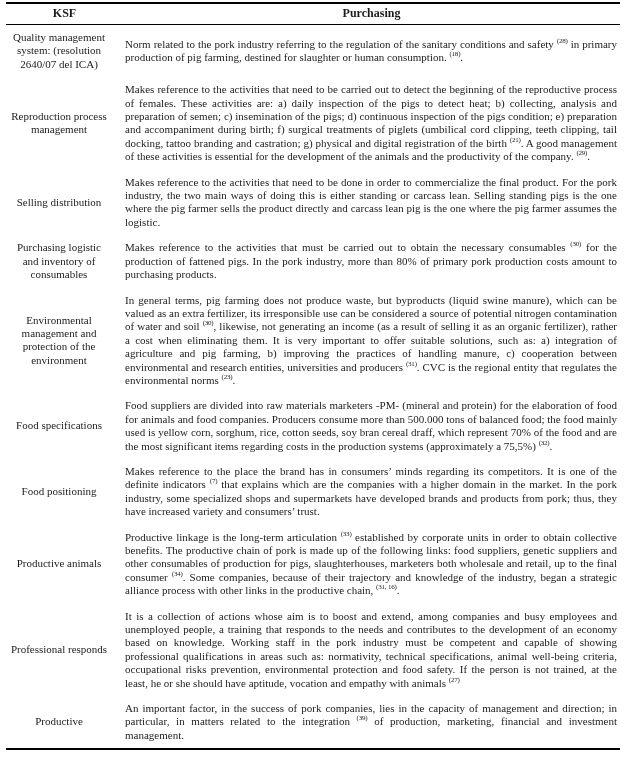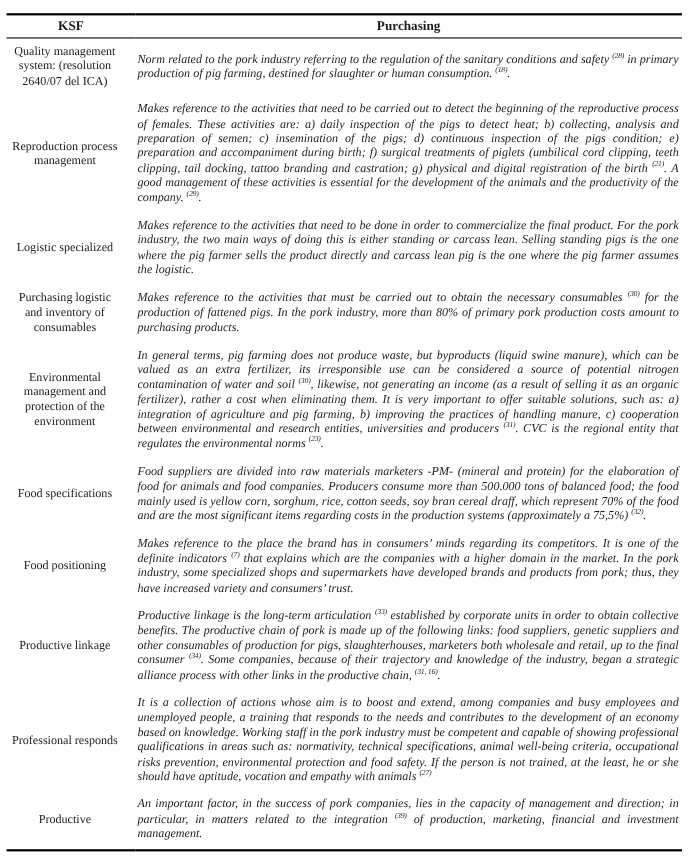--- a/index.html
+++ b/index.html
@@ -3,21 +3,21 @@
 <meta charset="utf-8">
 <style>
   html, body { margin: 0; padding: 0; background: #ffffff; }
   #page {
     width: 626px; height: 784px;
     background: #ffffff;
     font-family: "Liberation Serif", "DejaVu Serif", serif;
     color: #1c1c1c;
     overflow: hidden;
     box-sizing: border-box;
-    padding-top: 12px;
+    padding-top: 2px;
   }
   table.ksf-table {
     width: 614px;
     margin: 0 6px;
     border-collapse: collapse;
     border-top: 2px solid #000;
     border-bottom: 2px solid #000;
     table-layout: fixed;
   }
   thead th {
@@ -34,21 +34,20 @@
     vertical-align: middle;
   }
   td.ksf {
     padding: 6px 14px 6px 3px;
     text-align: center;
   }
   td.desc {
     padding: 6px 3px 6px 2px;
     text-align: justify;
     text-justify: inter-word;
-    font-style: italic;
   }
   td.desc sup {
     font-size: 7px;
     line-height: 0;
     letter-spacing: -0.2px;
   }
 </style>
 </head>
 <body>
 
@@ -65,21 +64,21 @@
     <td class="ksf">Quality management system: (resolution 2640/07 del ICA)</td>
     <td class="desc">Norm related to the pork industry referring to the regulation of the sanitary conditions and safety <sup>(28)</sup> in primary production of pig farming, destined for slaughter or human consumption. <sup>(18)</sup>.</td>
   </tr>
 
   <tr>
     <td class="ksf">Reproduction process management</td>
     <td class="desc">Makes reference to the activities that need to be carried out to detect the beginning of the reproductive process of females. These activities are: a) daily inspection of the pigs to detect heat; b) collecting, analysis and preparation of semen; c) insemination of the pigs; d) continuous inspection of the pigs condition; e) preparation and accompaniment during birth; f) surgical treatments of piglets (umbilical cord clipping, teeth clipping, tail docking, tattoo branding and castration; g) physical and digital registration of the birth <sup>(21)</sup>. A good management of these activities is essential for the development of the animals and the productivity of the company. <sup>(29)</sup>.</td>
   </tr>
 
   <tr>
-    <td class="ksf">Logistic specialized</td>
+    <td class="ksf">Selling distribution</td>
     <td class="desc">Makes reference to the activities that need to be done in order to commercialize the final product. For the pork industry, the two main ways of doing this is either standing or carcass lean. Selling standing pigs is the one where the pig farmer sells the product directly and carcass lean pig is the one where the pig farmer assumes the logistic.</td>
   </tr>
 
   <tr>
     <td class="ksf">Purchasing logistic and inventory of consumables</td>
     <td class="desc">Makes reference to the activities that must be carried out to obtain the necessary consumables <sup>(30)</sup> for the production of fattened pigs. In the pork industry, more than 80% of primary pork production costs amount to purchasing products.</td>
   </tr>
 
   <tr>
     <td class="ksf">Environmental management and protection of the environment</td>
@@ -90,21 +89,21 @@
     <td class="ksf">Food specifications</td>
     <td class="desc">Food suppliers are divided into raw materials marketers -PM- (mineral and protein) for the elaboration of food for animals and food companies. Producers consume more than 500.000 tons of balanced food; the food mainly used is yellow corn, sorghum, rice, cotton seeds, soy bran cereal draff, which represent 70% of the food and are the most significant items regarding costs in the production systems (approximately a 75,5%) <sup>(32)</sup>.</td>
   </tr>
 
   <tr>
     <td class="ksf">Food positioning</td>
     <td class="desc">Makes reference to the place the brand has in consumers’ minds regarding its competitors. It is one of the definite indicators <sup>(7)</sup> that explains which are the companies with a higher domain in the market. In the pork industry, some specialized shops and supermarkets have developed brands and products from pork; thus, they have increased variety and consumers’ trust.</td>
   </tr>
 
   <tr>
-    <td class="ksf">Productive linkage</td>
+    <td class="ksf">Productive animals</td>
     <td class="desc">Productive linkage is the long-term articulation <sup>(33)</sup> established by corporate units in order to obtain collective benefits. The productive chain of pork is made up of the following links: food suppliers, genetic suppliers and other consumables of production for pigs, slaughterhouses, marketers both wholesale and retail, up to the final consumer <sup>(34)</sup>. Some companies, because of their trajectory and knowledge of the industry, began a strategic alliance process with other links in the productive chain, <sup>(31, 16)</sup>.</td>
   </tr>
 
   <tr>
     <td class="ksf">Professional responds</td>
     <td class="desc">It is a collection of actions whose aim is to boost and extend, among companies and busy employees and unemployed people, a training that responds to the needs and contributes to the development of an economy based on knowledge. Working staff in the pork industry must be competent and capable of showing professional qualifications in areas such as: normativity, technical specifications, animal well-being criteria, occupational risks prevention, environmental protection and food safety. If the person is not trained, at the least, he or she should have aptitude, vocation and empathy with animals <sup>(27)</sup></td>
   </tr>
 
   <tr>
     <td class="ksf">Productive</td>

